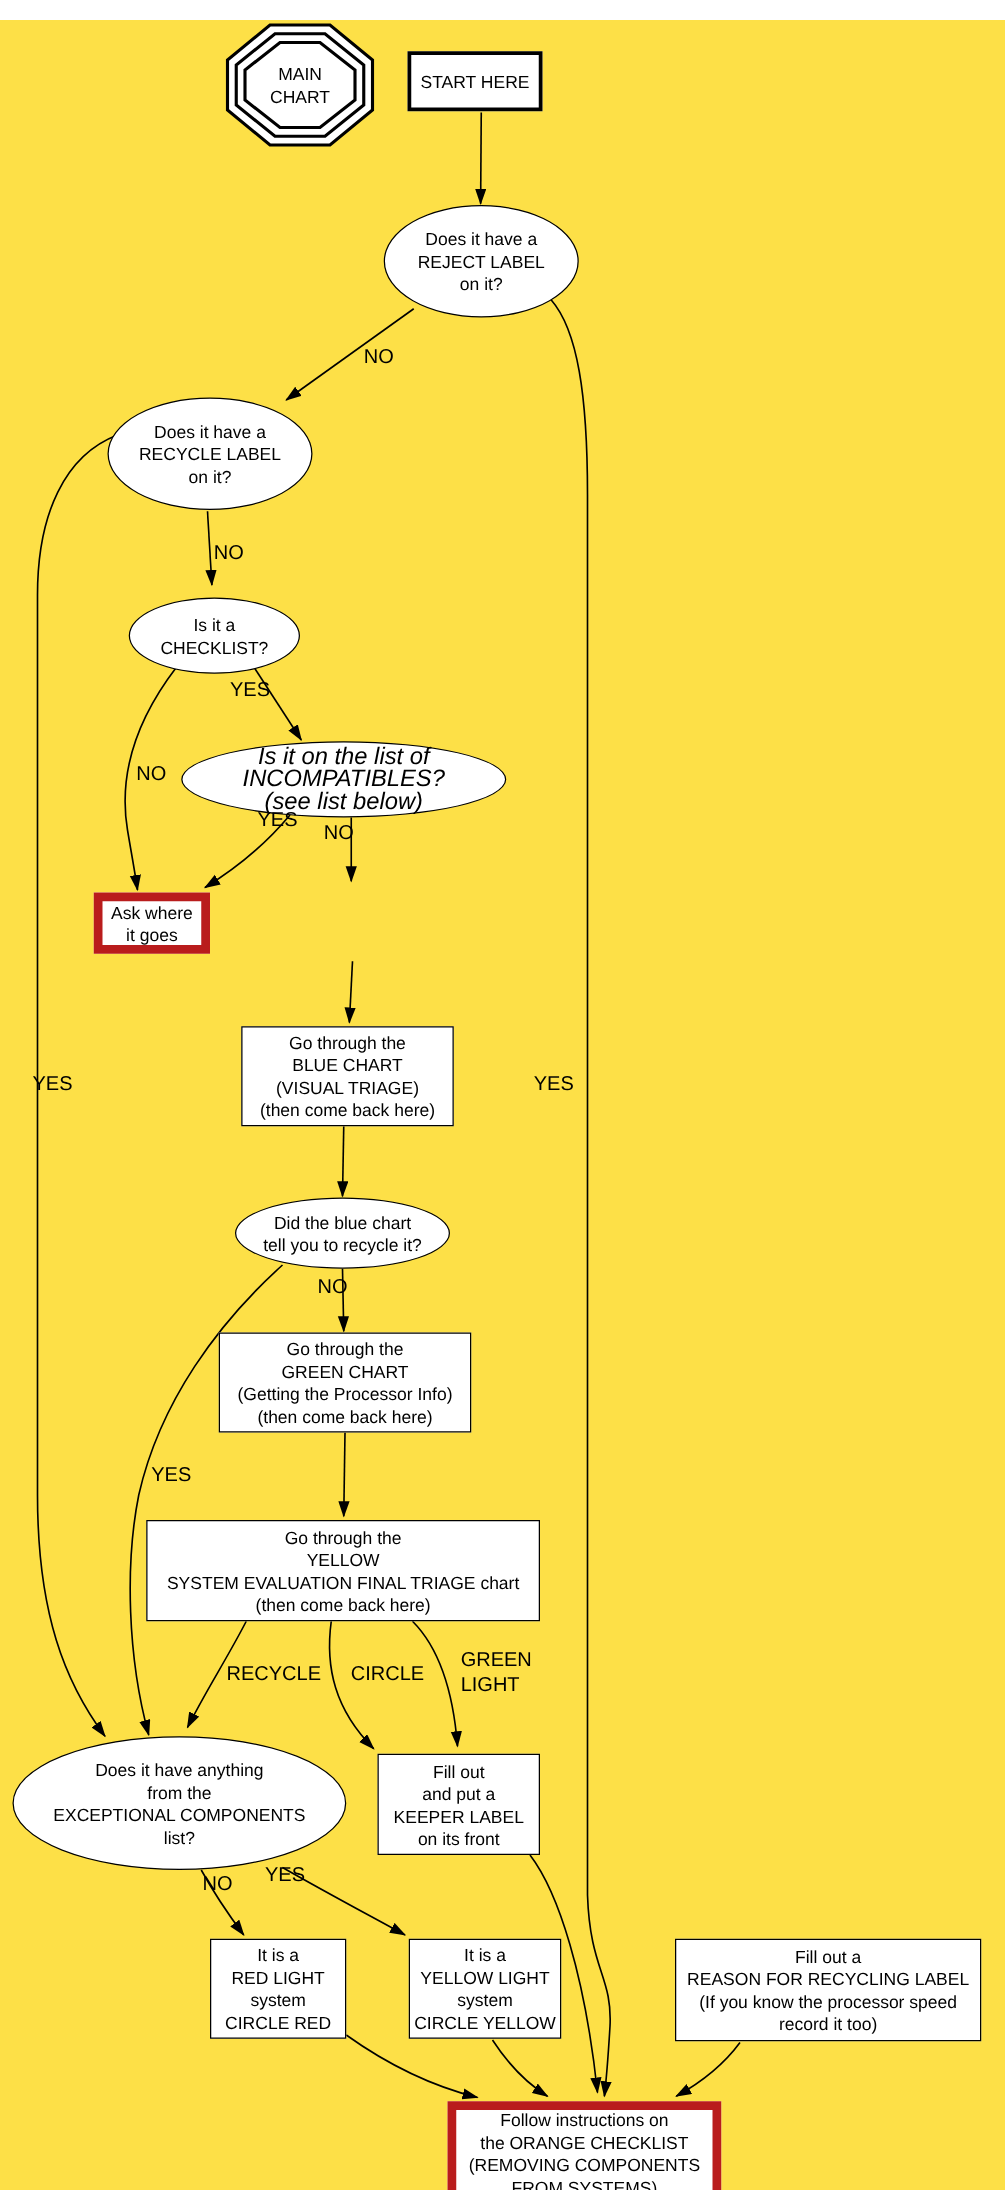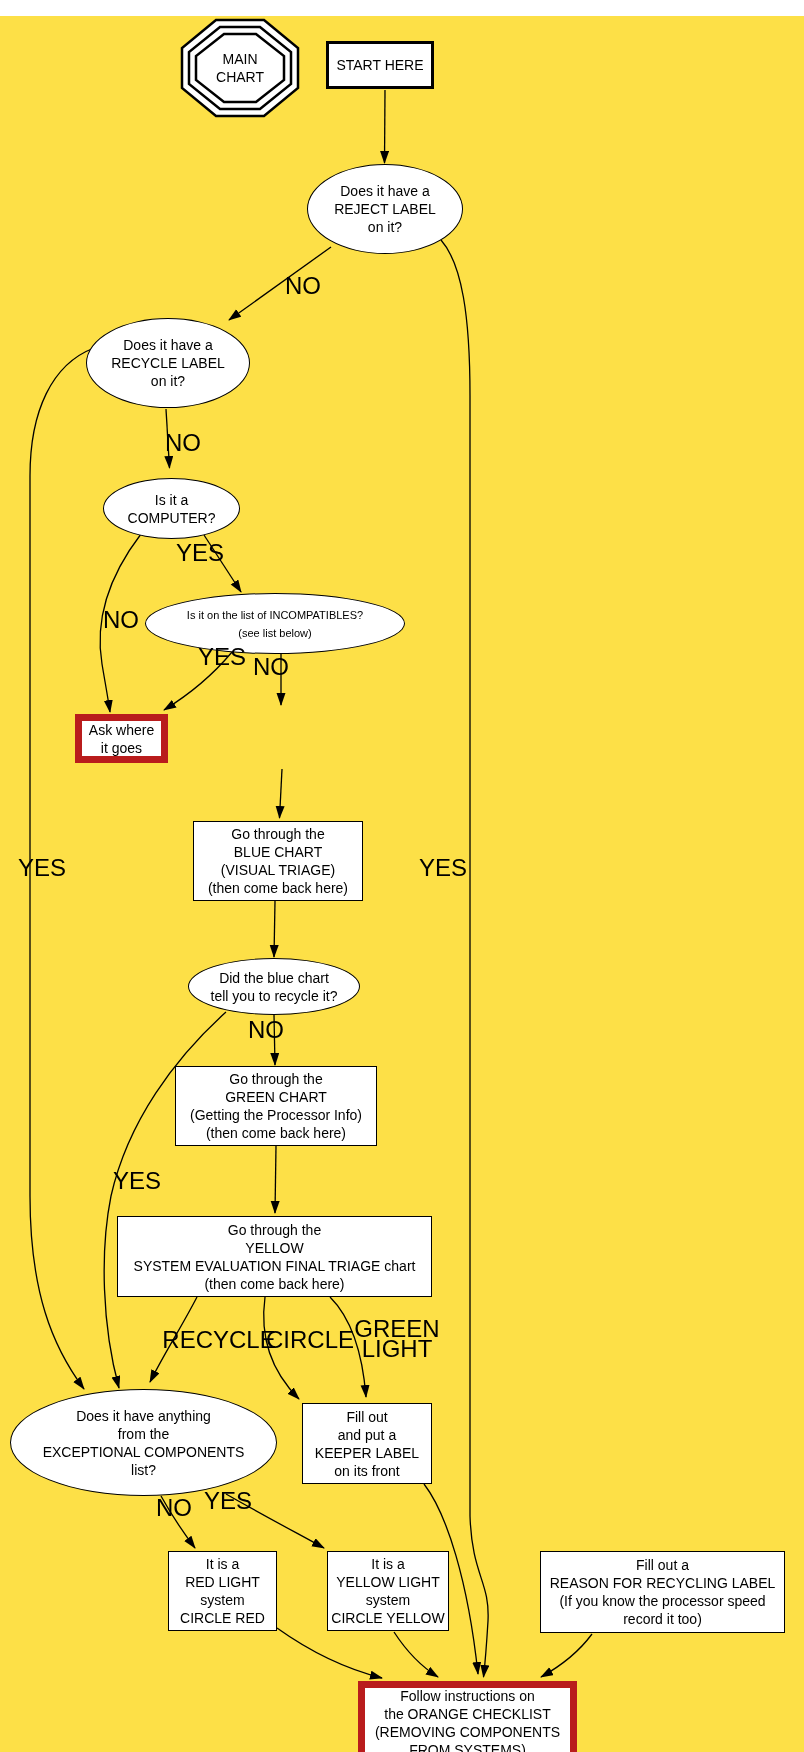--- a/index.html
+++ b/index.html
@@ -14,21 +14,21 @@
     text-align:center; white-space:pre-line;
     font-size:14px; line-height:18px; background:#ffffff;
   }
   .rect   { border:1px solid #000; }
   .thick  { border:3px solid #000; }
   .xthick { border:7px solid #b91c1c; }
   .ellipse{ border:1px solid #000; border-radius:50%; }
   .plain  { background:transparent; }
   .edge-label {
     position:absolute; transform:translate(-50%,-50%);
-    font-size:24px; line-height:20px; white-space:pre-line; text-align:center;
+    font-size:16px; line-height:20px; white-space:pre-line; 
   }
 </style>
 </head>
 <body>
 
 <div class="canvas">
 
   <svg class="edges" width="804" height="1752" viewBox="0 0 804 1752">
     <defs>
       <marker id="arrow" markerUnits="userSpaceOnUse" markerWidth="14" markerHeight="10" refX="12" refY="4.5" orient="auto">
@@ -72,22 +72,22 @@
   <div class="node plain" style="left:182px; top:4px;   width:116px; height:96px;">MAIN
 CHART</div>
   <div class="node rect thick" style="left:326px; top:25px;  width:108px; height:48px;">START HERE</div>
   <div class="node ellipse" style="left:307px; top:148px; width:156px; height:90px;">Does it have a
 REJECT LABEL
 on it?</div>
   <div class="node ellipse" style="left:86px;  top:302px; width:164px; height:90px;">Does it have a
 RECYCLE LABEL
 on it?</div>
   <div class="node ellipse" style="left:103px; top:462px; width:137px; height:61px;">Is it a
-COMPUTER?</div>
-  <div class="node ellipse" style="left:145px; top:577px; width:260px; height:61px; font-size:11px;">Is it on the list of INCOMPATIBLES?
+CHECKLIST?</div>
+  <div class="node ellipse" style="left:145px; top:577px; width:260px; height:61px; font-size:19px;font-style:italic;">Is it on the list of INCOMPATIBLES?
 (see list below)</div>
   <div class="node rect xthick" style="left:75px;  top:698px; width:93px;  height:49px;">Ask where
 it goes</div>
   <div class="node rect" style="left:193px; top:805px; width:170px; height:80px;">Go through the
 BLUE CHART
 (VISUAL TRIAGE)
 (then come back here)</div>
   <div class="node ellipse" style="left:188px; top:942px; width:172px; height:57px;">Did the blue chart
 tell you to recycle it?</div>
   <div class="node rect" style="left:175px; top:1050px; width:202px; height:80px;">Go through the

